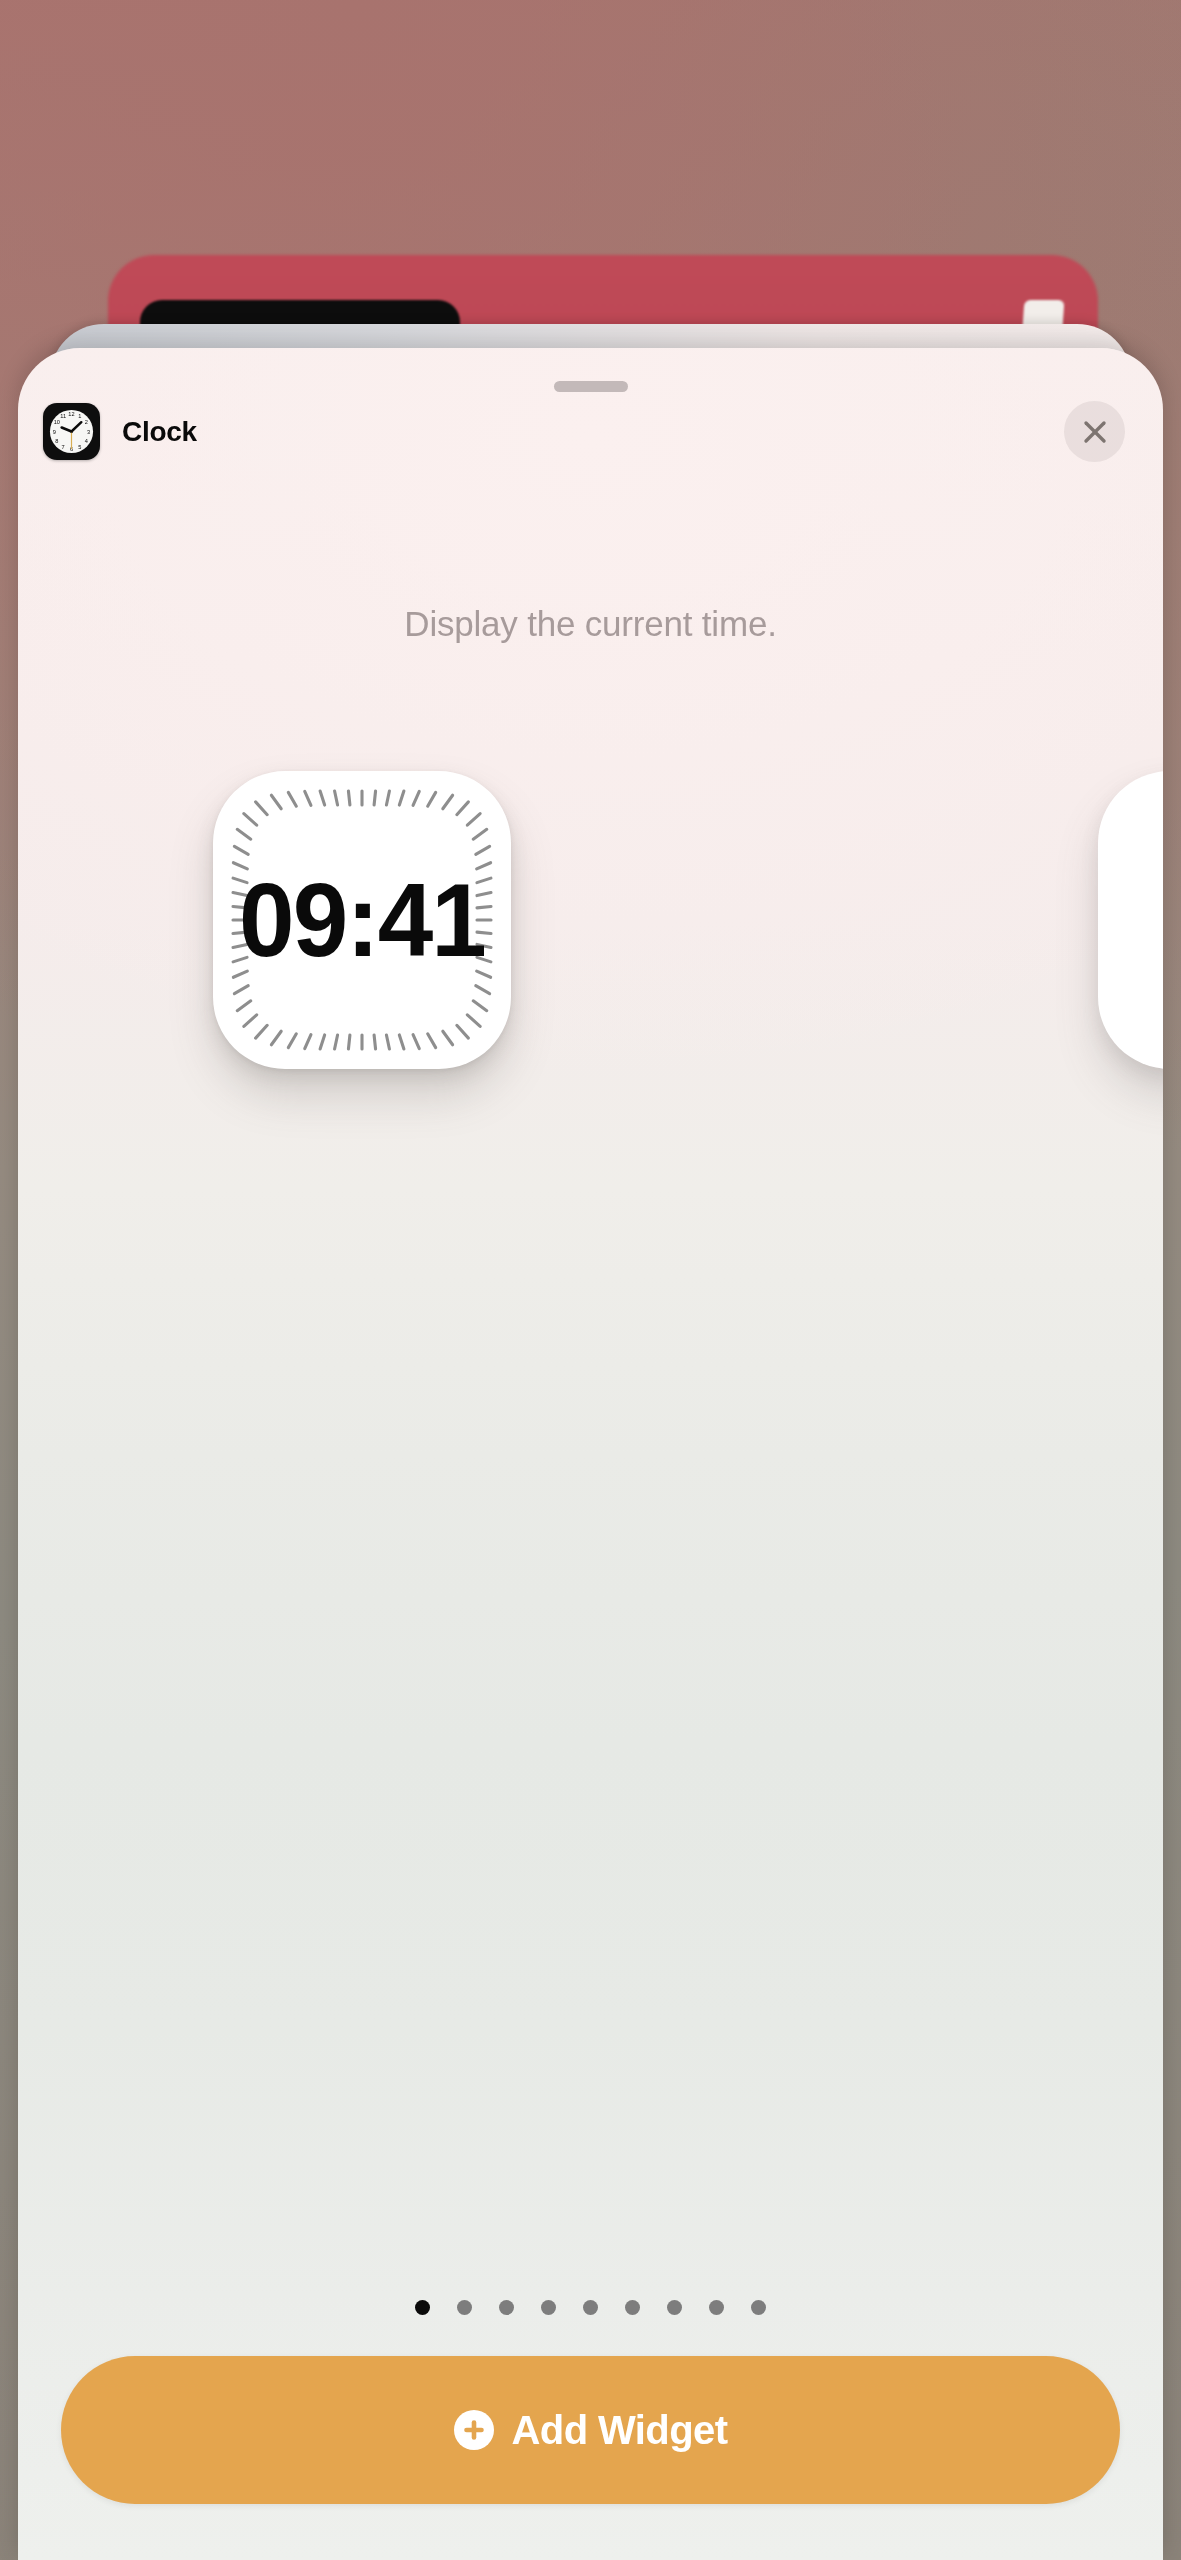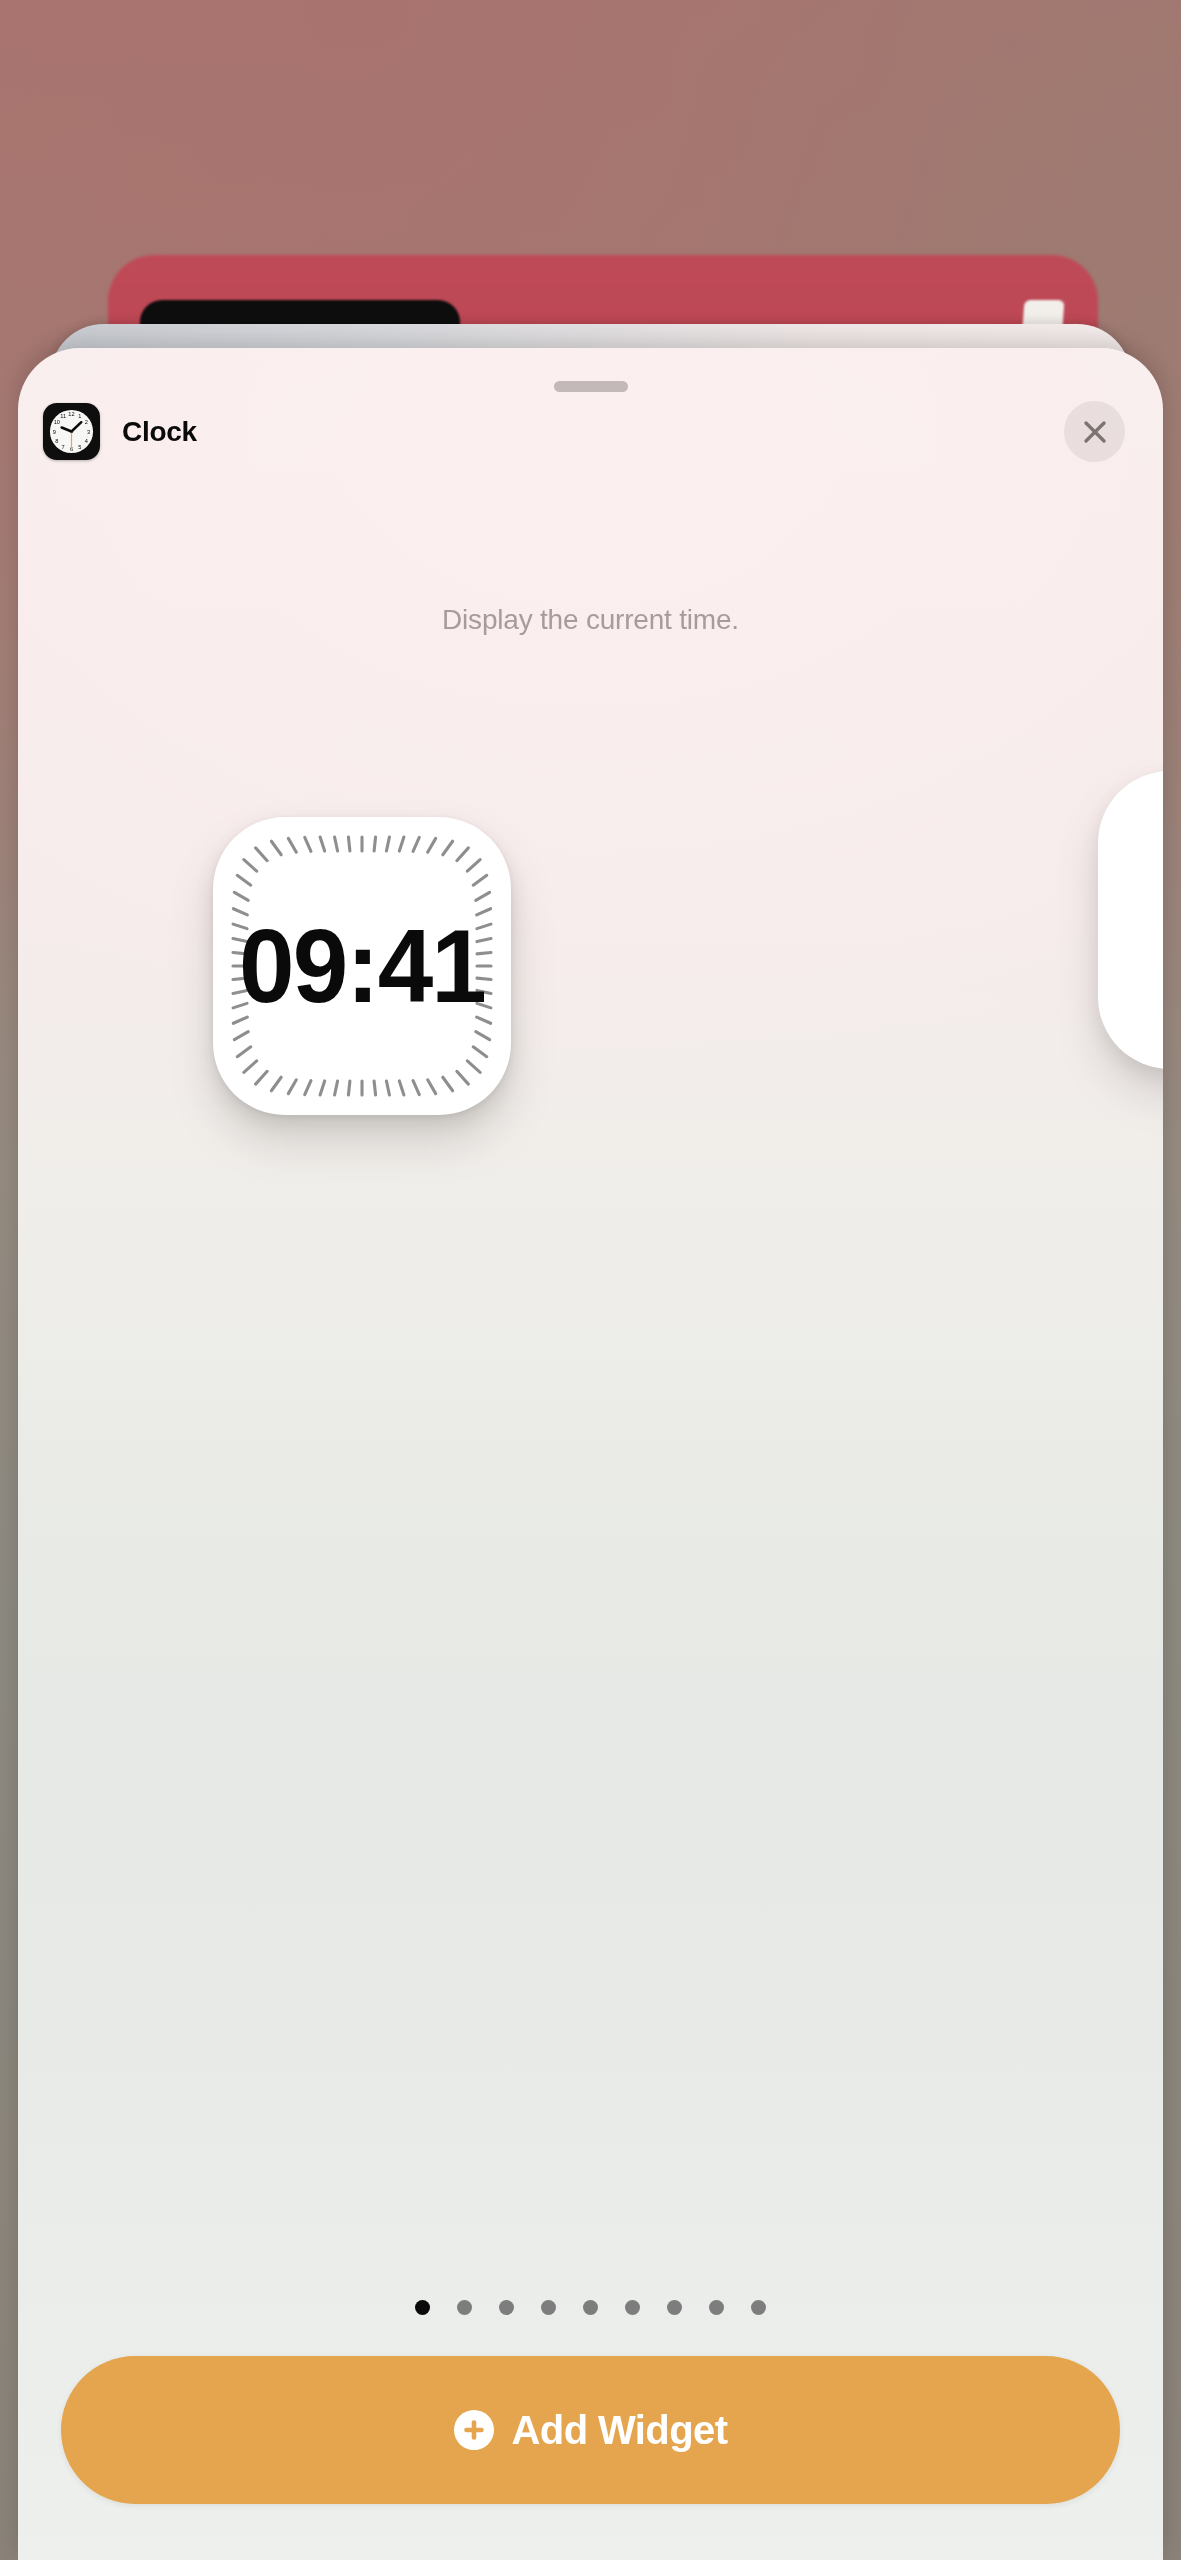--- a/index.html
+++ b/index.html
@@ -97,21 +97,21 @@
   }
   #close-btn svg { display:block; }
 
   
   #title {
     position:absolute; top:179px; left:0; right:0; text-align:center;
     font-size:52px; font-weight:700; color:#0b0b0b; letter-spacing:-1.1px;
   }
   #subtitle {
     position:absolute; top:256px; left:0; right:0; text-align:center;
-    font-size:28px; font-weight:400; color:#a79b9b; letter-spacing:-0.2px;
+    font-size:35px; font-weight:400; color:#a79b9b; letter-spacing:-0.2px;
   }
 
   
   #carousel {
     position:absolute; top:0; left:0; right:0; height:1900px;
     pointer-events:none;
   }
   .widget-card {
     position:absolute;
     background:#ffffff;
@@ -119,21 +119,21 @@
     box-shadow:
       0 26px 44px rgba(96,92,88,.22),
       0 8px 18px rgba(96,92,88,.13),
       0 2px 5px rgba(96,92,88,.10);
   }
   #widget-main {
     left:194px; top:1070px; width:300px; height:300px; 
   }
   
   #widget-main {
-    left:195px; top:423px; width:298px; height:298px;margin-top:46px;
+    left:195px; top:423px; width:298px; height:298px;
   }
   
   #widget-main {
     left:195px; top:423px; width:298px; height:298px;
   }
   #widget-main-inner { position:absolute; inset:0; }
   #widget-ticks { position:absolute; inset:0; }
   #widget-time {
     position:absolute; inset:0;
     display:flex; align-items:center; justify-content:center;

